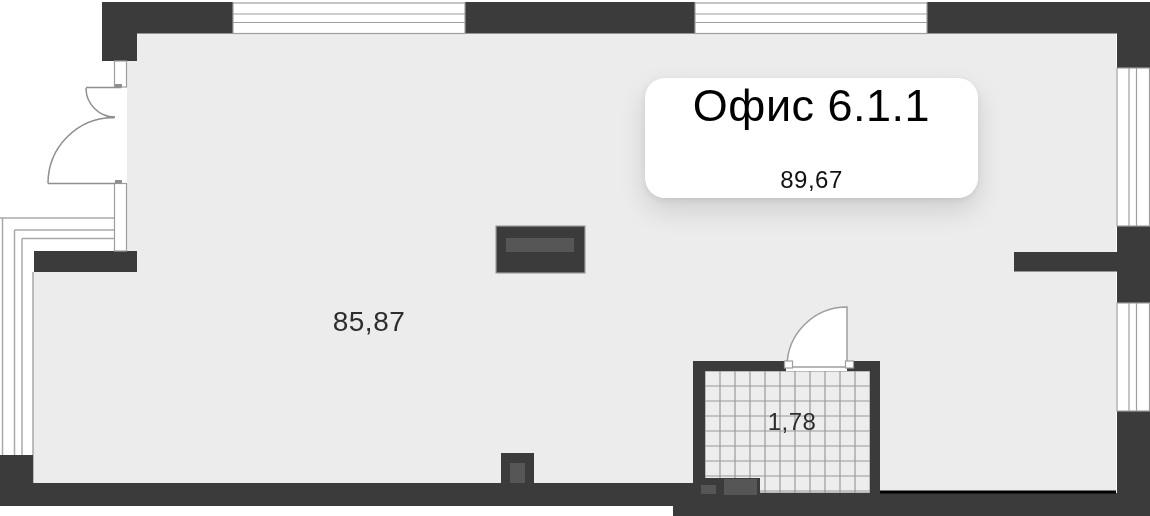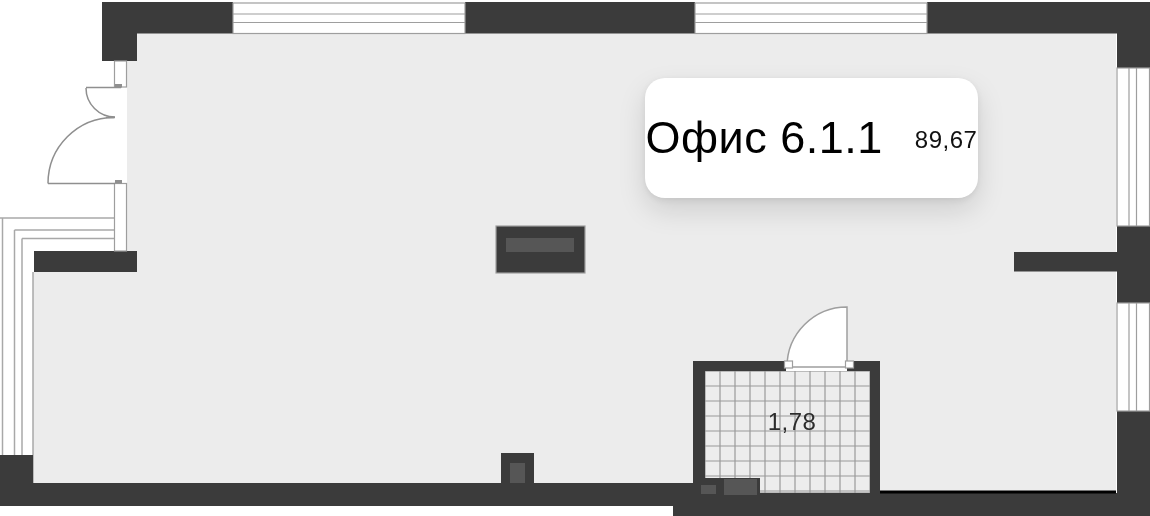--- a/index.html
+++ b/index.html
@@ -19,21 +19,21 @@
     user-select:none;
   }
   .room-label.main{left:301px;top:306px;width:136px;font-size:28px;}
   .room-label.bath{left:742px;top:408px;width:100px;font-size:24px;}
   .unit-card{
     position:absolute;
     left:645px;top:78px;width:333px;height:120px;
     background:#ffffff;
     border-radius:20px;
     box-shadow:0 12px 28px rgba(0,0,0,0.13), 0 2px 6px rgba(0,0,0,0.07);
-    display:flex;flex-direction:row;align-items:center;justify-content:center;
+    display:flex;flex-direction:column;align-items:center;justify-content:center;
     text-align:center;
     gap:32px;
   }
   .unit-card .title{
     font-size:45px;
     color:#000000;
     line-height:1.05;
     letter-spacing:0.5px;
     white-space:nowrap;
   }
@@ -153,20 +153,21 @@
         <rect x="1117" y="68" width="32.5" height="158" fill="#ffffff" stroke="#9e9e9e" stroke-width="1.2"></rect>
         <path d="M1129,68 V226 M1136.5,68 V226" stroke="#9e9e9e" stroke-width="1.2" fill="none"></path>
       </g>
       <g>
         <rect x="1117" y="303" width="32.5" height="108" fill="#ffffff" stroke="#9e9e9e" stroke-width="1.2"></rect>
         <path d="M1129,303 V411 M1136.5,303 V411" stroke="#9e9e9e" stroke-width="1.2" fill="none"></path>
       </g>
     </g>
   </svg>
 
+  <div class="room-label main">85,87</div>
 
   <div class="room-label bath">1,78</div>
 
   <div class="unit-card">
     <div class="title">Офис 6.1.1</div>
     <div class="subtitle">89,67</div>
   </div>
 
 </div>
 

